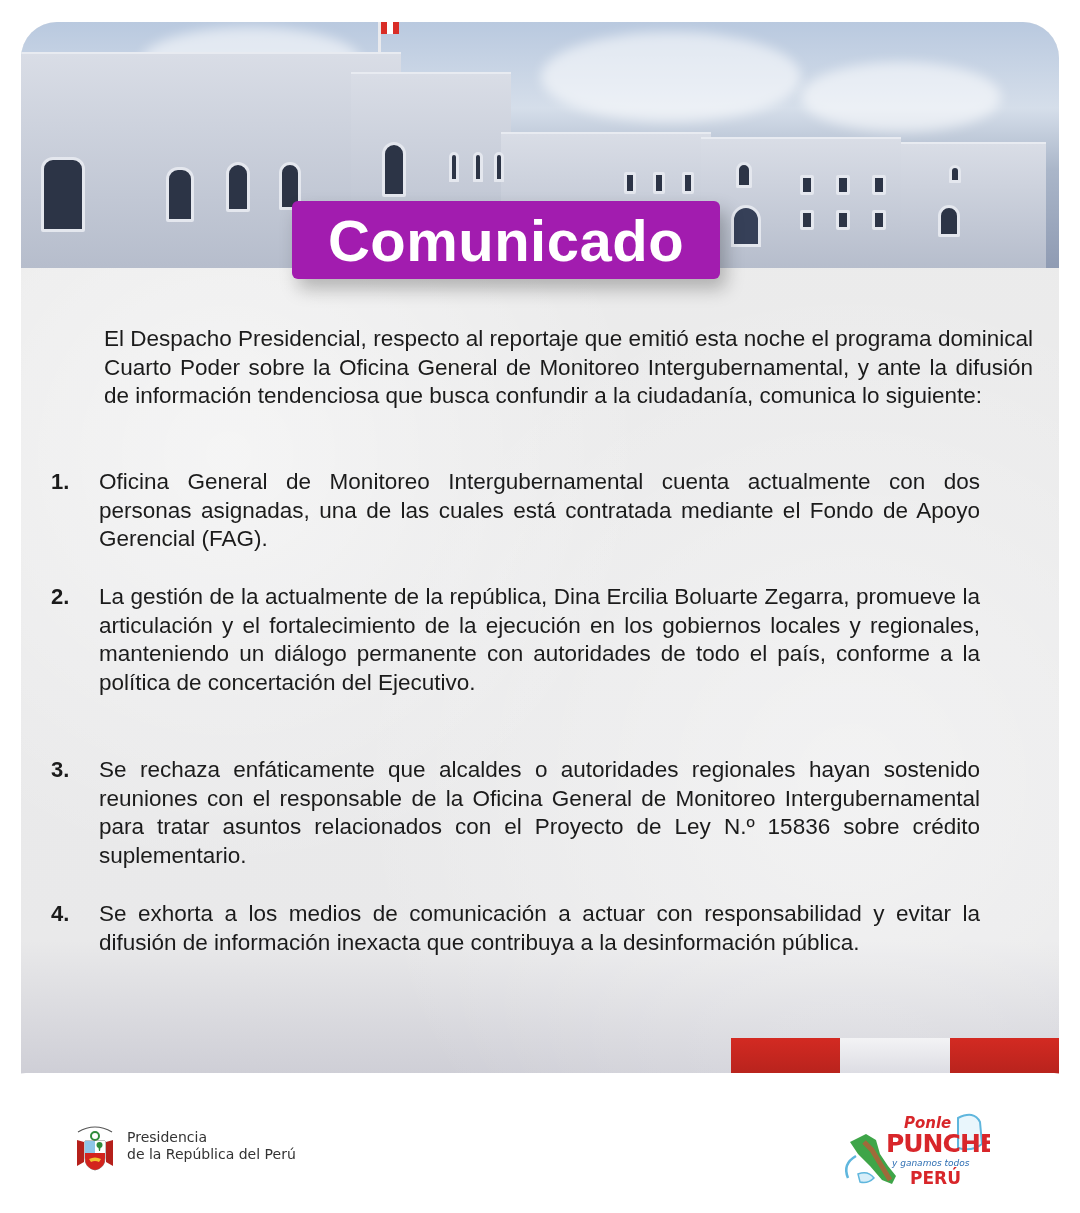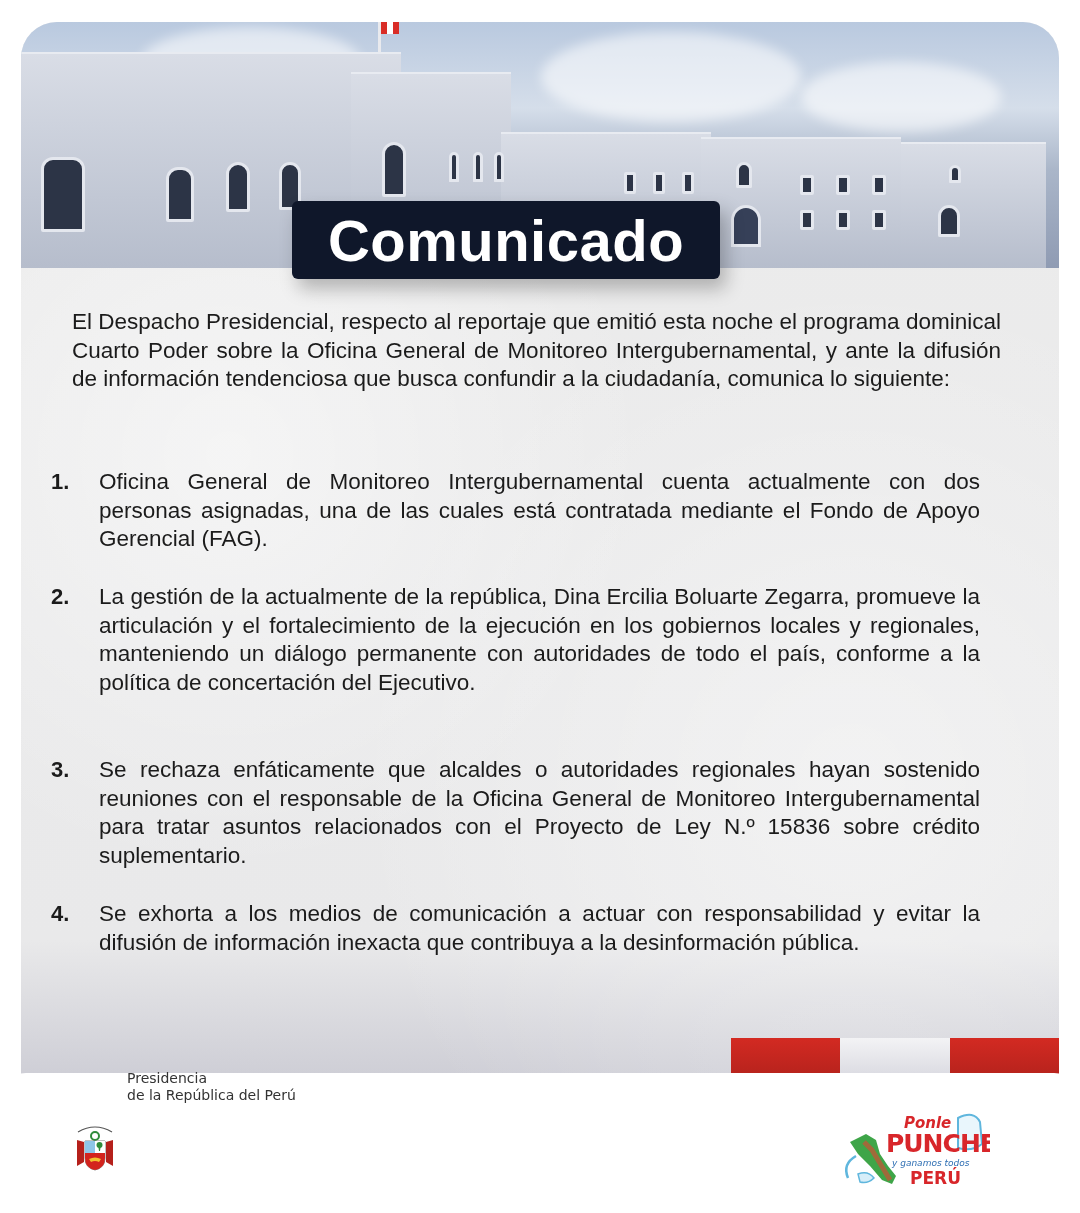--- a/index.html
+++ b/index.html
@@ -22,51 +22,51 @@
   }
   .cloud { position: absolute; border-radius: 50%; background: rgba(255,255,255,0.55); filter: blur(6px); }
   .bld { position: absolute; background: linear-gradient(180deg,#d9dde6,#b6bdcc); border-top: 2px solid #e8ebf1; }
   .win { position: absolute; background: #2c3446; border: 3px solid #e4e7ee; border-radius: 12px 12px 2px 2px; }
   .win.sq { border-radius: 2px; }
   .flag-pole { position: absolute; width: 3px; background: #e9eaee; }
   .flag { position: absolute; width: 18px; height: 12px; background: linear-gradient(90deg,#d92d27 33%,#fff 33% 66%,#d92d27 66%); }
 
   .title-badge {
     position: absolute; left: 292px; top: 201px; width: 428px; height: 78px;
-    background: #0f172a; border-radius: 6px;
+    background: #a21caf; border-radius: 6px;
     box-shadow: 6px 10px 18px rgba(0,0,0,0.25);
     display: flex; align-items: center; justify-content: center;
   }
   .title-badge span {
     color: #ffffff; font-family: "Liberation Sans", sans-serif; font-weight: 700;
     font-size: 58px; letter-spacing: 0.5px;
   }
 
   .body-text {
     position: absolute; left: 51px; width: 929px;
     font-family: "Liberation Sans", sans-serif; font-size: 22.5px; line-height: 28.5px;
     text-align: justify; color: #1b1b1b;
   }
-  .intro { top: 286px; }
+  .intro { top: 303px; margin-left: 32px; }
   .item { position: absolute; left: 51px; width: 929px; display: flex; }
   .item .num { width: 48px; font-family: "Liberation Sans", sans-serif; font-weight: 700; font-size: 22px; line-height: 28.5px; color: #1b1b1b; }
   .item .txt { width: 881px; font-family: "Liberation Sans", sans-serif; font-size: 22.5px; line-height: 28.5px; text-align: justify; color: #1b1b1b; }
   .date { position: absolute; right: 58px; top: 1053px; font-family: Liberation Serif, serif; font-size: 22.5px; color: #1b1b1b; }
 
   .flag-bar { position: absolute; left: 731px; top: 1038px; width: 328px; height: 36px; display: flex; }
   .flag-bar div { flex: 1; }
   .fr { background: linear-gradient(180deg,#d32a22,#b8231d); }
   .fw { background: linear-gradient(180deg,#f3f3f5,#dcdce3); }
 
   .footer {
     position: absolute; left: 0; top: 1073px; width: 1080px; height: 140px;
     background: #ffffff; border-radius: 26px 26px 0 0;
   }
   .shield { position: absolute; left: 74px; top: 1122px; width: 42px; height: 50px; }
-  .pres-text { position: absolute; left: 127px; top: 1070px; font-family: "DejaVu Sans", sans-serif; font-size: 14px; line-height: 17px; color: #333; }
+  .pres-text { position: absolute; left: 127px; top: 1129px; font-family: "DejaVu Sans", sans-serif; font-size: 14px; line-height: 17px; color: #333; }
   .punche { position: absolute; left: 838px; top: 1104px; width: 152px; height: 86px; }
 </style>
 </head>
 <body>
 
 <div class="card">
   <div class="hero">
     <div class="cloud" style="left:520px;top:10px;width:260px;height:90px;"></div>
     <div class="cloud" style="left:120px;top:5px;width:220px;height:70px;"></div>
     <div class="cloud" style="left:780px;top:40px;width:200px;height:70px;"></div>

